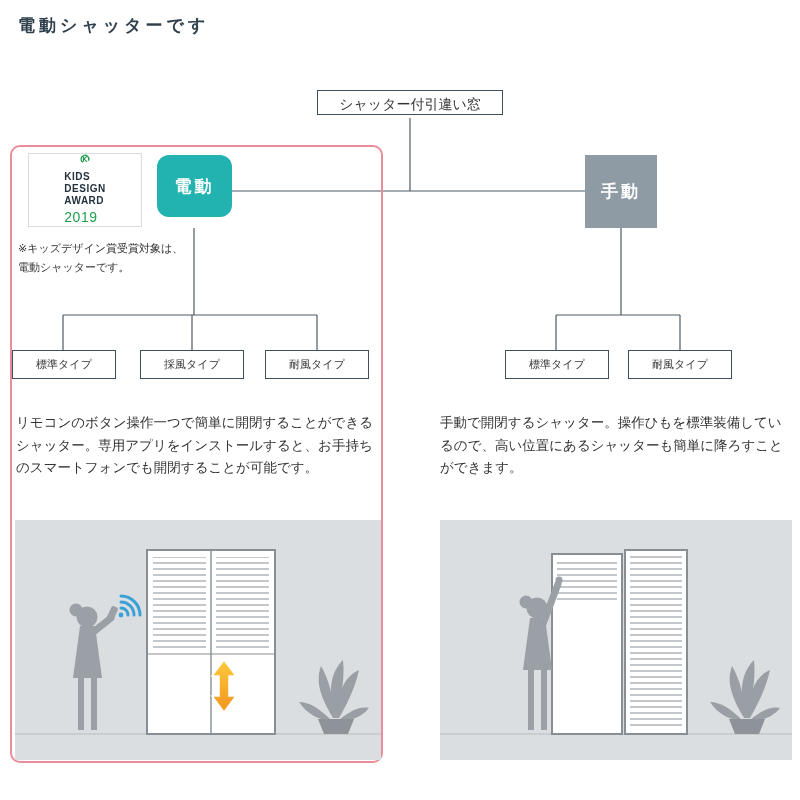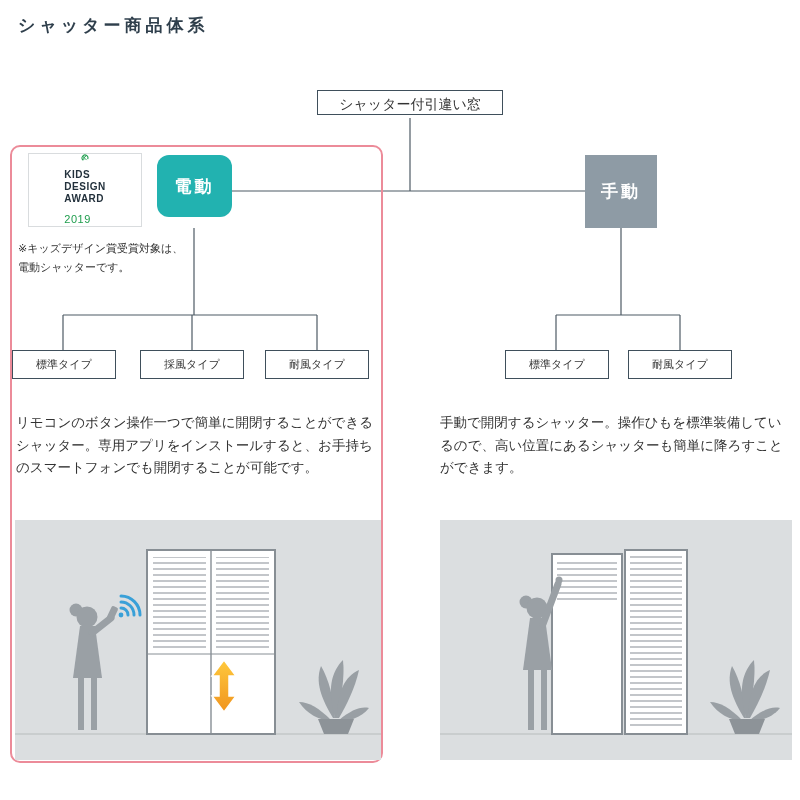--- a/index.html
+++ b/index.html
@@ -30,21 +30,21 @@
     left:10px;top:145px;width:373px;height:618px;border:2px solid #ec8b99;
     border-radius:10px;z-index:1;pointer-events:none;
   }
   .award-box{
     left:28px;top:153px;width:114px;height:74px;background:#fff;
     border:1px solid #d9dcde;z-index:2;display:flex;align-items:center;
     justify-content:center;gap:7px;flex-direction:column;
   }
   .award-text{display:flex;flex-direction:column;line-height:1.2;}
   .award-brand{font-size:10px;font-weight:bold;color:#23313c;letter-spacing:0.5px;}
-  .award-year{font-size:11px;color:#1f9d4d;margin-top:8px;letter-spacing:0.5px;}
+  .award-year{font-size:14px;color:#1f9d4d;margin-top:2px;letter-spacing:0.5px;}
   .award-note{left:18px;top:239px;font-size:11px;line-height:1.7;color:#333;z-index:2;}
   .desc{font-size:13.5px;line-height:1.68;color:#333;z-index:2;}
   .desc-left{left:16px;top:412px;width:362px;}
   .desc-right{left:440px;top:412px;width:352px;}
   .illus{z-index:2;}
   .illus-left{left:15px;top:520px;width:366px;height:240px;}
   .illus-right{left:440px;top:520px;width:352px;height:240px;}
   .illus svg{display:block;}
 </style>
 </head>
@@ -59,21 +59,21 @@
     <path d="M63 315 V350"></path>
     <path d="M192 315 V350"></path>
     <path d="M317 315 V350"></path>
     <path d="M621 228 V315"></path>
     <path d="M556 315 H680"></path>
     <path d="M556 315 V350"></path>
     <path d="M680 315 V350"></path>
   </g>
 </svg>
 
-<div class="abs page-title">シャッター商品体系</div>
+<div class="abs page-title">電動シャッターです</div>
 
 <div class="abs pink-frame"></div>
 
 <div class="abs node-box root-box">シャッター付引違い窓</div>
 
 <div class="abs big-node electric-node">電動</div>
 <div class="abs big-node manual-node">手動</div>
 
 <div class="abs award-box">
   <svg width="40" height="40" viewBox="0 0 40 40">

